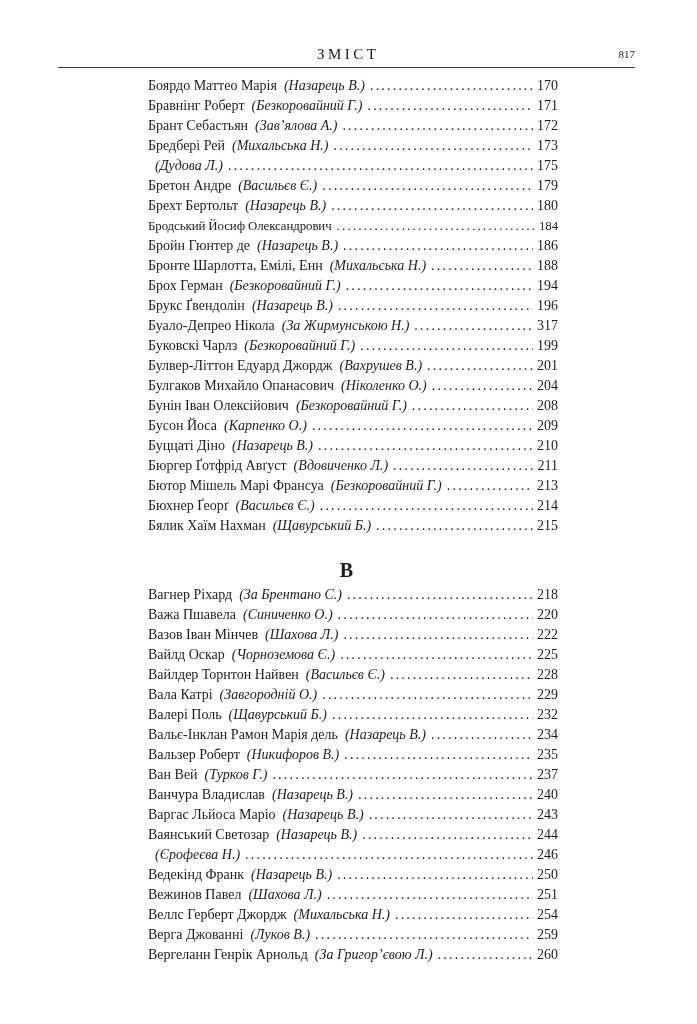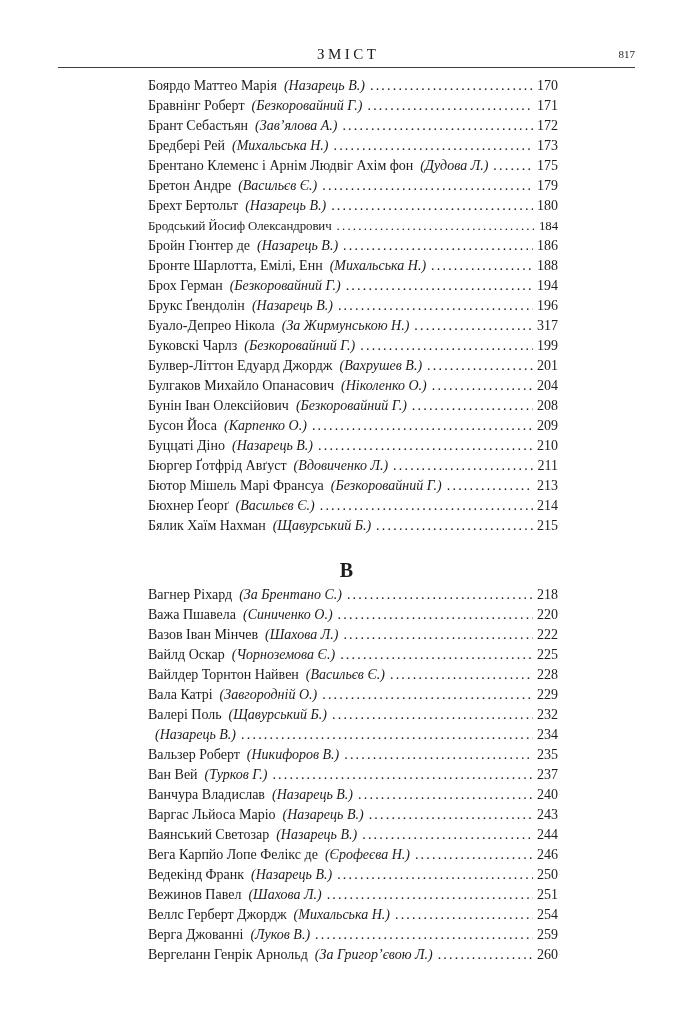--- a/index.html
+++ b/index.html
@@ -107,21 +107,20 @@
             <span class="leader">..........................................................................................................................................................................</span>
             <span class="pg">172</span>
           </div>
           <div class="entry">
             <span class="name">Бредбері Рей</span>
             <span class="annot">(Михальська Н.)</span>
             <span class="leader">..........................................................................................................................................................................</span>
             <span class="pg">173</span>
           </div>
           <div class="entry">
-            <span class="name">Брентано Клеменс і Арнім Людвіг Ахім фон</span>
             <span class="annot">(Дудова Л.)</span>
             <span class="leader">..........................................................................................................................................................................</span>
             <span class="pg">175</span>
           </div>
           <div class="entry">
             <span class="name">Бретон Андре</span>
             <span class="annot">(Васильєв Є.)</span>
             <span class="leader">..........................................................................................................................................................................</span>
             <span class="pg">179</span>
           </div>
@@ -265,20 +264,21 @@
             <span class="leader">..........................................................................................................................................................................</span>
             <span class="pg">229</span>
           </div>
           <div class="entry">
             <span class="name">Валері Поль</span>
             <span class="annot">(Щавурський Б.)</span>
             <span class="leader">..........................................................................................................................................................................</span>
             <span class="pg">232</span>
           </div>
           <div class="entry">
+            <span class="name">Вальє-Інклан Рамон Марія дель</span>
             <span class="annot">(Назарець В.)</span>
             <span class="leader">..........................................................................................................................................................................</span>
             <span class="pg">234</span>
           </div>
           <div class="entry">
             <span class="name">Вальзер Роберт</span>
             <span class="annot">(Никифоров В.)</span>
             <span class="leader">..........................................................................................................................................................................</span>
             <span class="pg">235</span>
           </div>
@@ -300,21 +300,20 @@
             <span class="leader">..........................................................................................................................................................................</span>
             <span class="pg">243</span>
           </div>
           <div class="entry">
             <span class="name">Ваянський Светозар</span>
             <span class="annot">(Назарець В.)</span>
             <span class="leader">..........................................................................................................................................................................</span>
             <span class="pg">244</span>
           </div>
           <div class="entry">
-            <span class="name">Вега Карпйо Лопе Фелікс де</span>
             <span class="annot">(Єрофеєва Н.)</span>
             <span class="leader">..........................................................................................................................................................................</span>
             <span class="pg">246</span>
           </div>
           <div class="entry">
             <span class="name">Ведекінд Франк</span>
             <span class="annot">(Назарець В.)</span>
             <span class="leader">..........................................................................................................................................................................</span>
             <span class="pg">250</span>
           </div>

